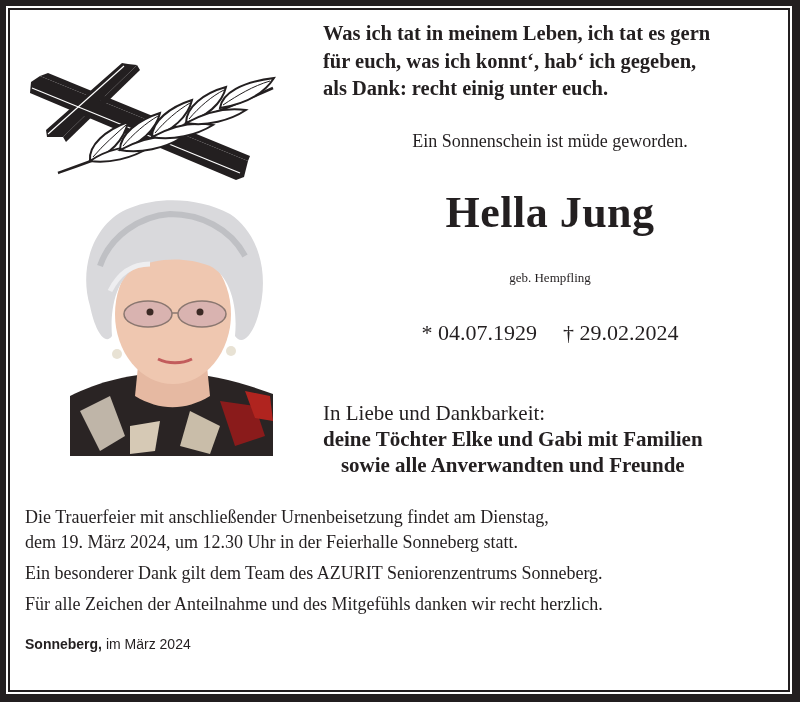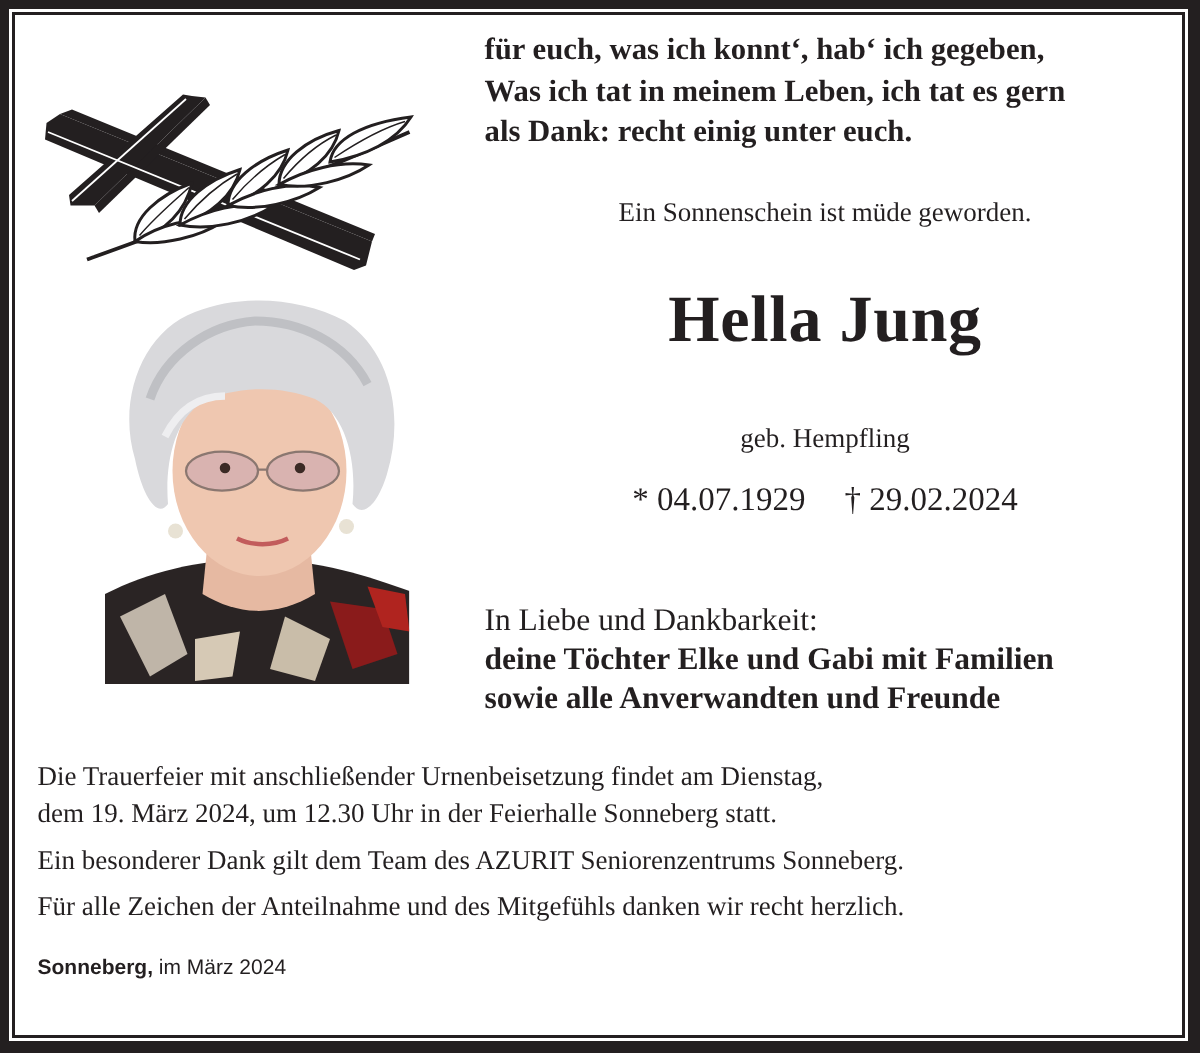--- a/index.html
+++ b/index.html
@@ -16,27 +16,27 @@
     .photo { position: absolute; left: 70px; top: 196px; width: 203px; height: 260px; overflow: hidden; background: #fff; }
 
     .poem { position: absolute; left: 323px; top: 20px; width: 460px; font-weight: bold; font-size: 20.5px;
             line-height: 27.5px; font-family: "Liberation Serif", "DejaVu Serif", serif; }
     .poem div { white-space: nowrap; }
 
     .centered { position: absolute; left: 320px; width: 460px; text-align: center;
                 font-family: "Liberation Serif", "DejaVu Serif", serif; }
     .subtitle { top: 131px; font-size: 18px; }
     .name { top: 187px; font-size: 44px; font-weight: bold; letter-spacing: 0.5px; }
-    .maiden { top: 270px; font-size: 18px; margin-top: 12px; }
+    .maiden { top: 270px; font-size: 13px; }
     .dates { top: 320px; font-size: 22px; word-spacing: 0; }
     .dates span { margin: 0 13px; }
 
     .family { position: absolute; left: 323px; top: 400px; font-size: 21px; line-height: 26px;
               font-family: "Liberation Serif", "DejaVu Serif", serif; }
-    .family .bold { font-weight: bold; white-space: nowrap; }
+    .family .bold { font-weight: bold; white-space: nowrap; text-align: center; }
 
     .body-text { position: absolute; left: 25px; top: 505px; width: 750px; font-size: 18px;
                  font-family: "Liberation Serif", "DejaVu Serif", serif; line-height: 25px; }
     .body-text .para { margin-bottom: 6px; white-space: nowrap; }
     .body-text .para div { white-space: nowrap; }
 
     .signature { position: absolute; left: 25px; top: 636px; font-size: 14px;
                  font-family: Liberation Sans, sans-serif; white-space: nowrap; }
     .signature .place { font-weight: bold; }
   </style>
@@ -114,22 +114,22 @@
       <circle cx="130" cy="116" r="3.5" fill="#3b2a25"></circle>
 
       <path d="M88,163 C98,168 112,168 122,163" stroke="#c25c5c" stroke-width="3" fill="none"></path>
 
       <circle cx="47" cy="158" r="5" fill="#e8e2d4"></circle>
       <circle cx="161" cy="155" r="5" fill="#e8e2d4"></circle>
     </svg>
   </div>
 
   <div class="poem">
+    <div>Was ich tat in meinem Leben, ich tat es gern</div>
     <div>für euch, was ich konnt‘, hab‘ ich gegeben,</div>
-    <div>Was ich tat in meinem Leben, ich tat es gern</div>
     <div>als Dank: recht einig unter euch.</div>
   </div>
 
   <div class="centered name">Hella Jung</div>
   <div class="centered subtitle">Ein Sonnenschein ist müde geworden.</div>
   <div class="centered maiden">geb. Hempfling</div>
   <div class="centered dates">
     <span>* 04.07.1929</span><span>† 29.02.2024</span>
   </div>
 

